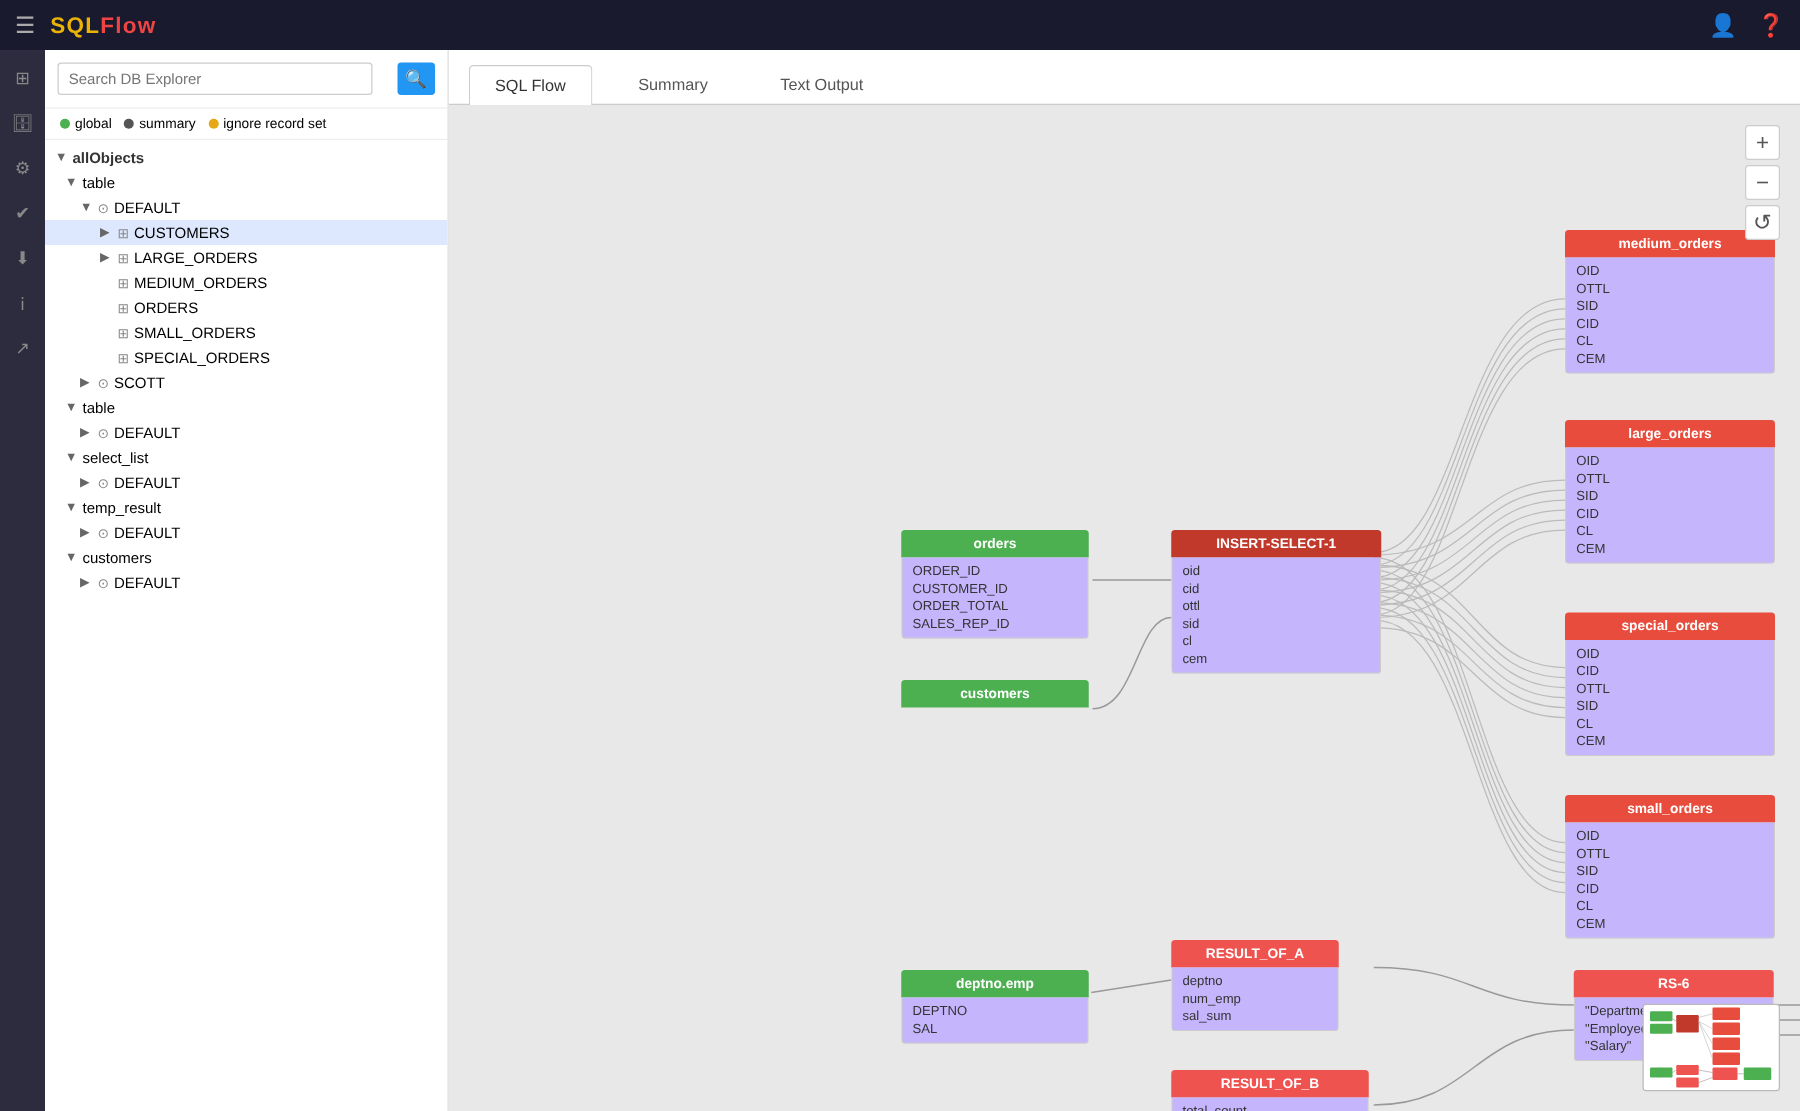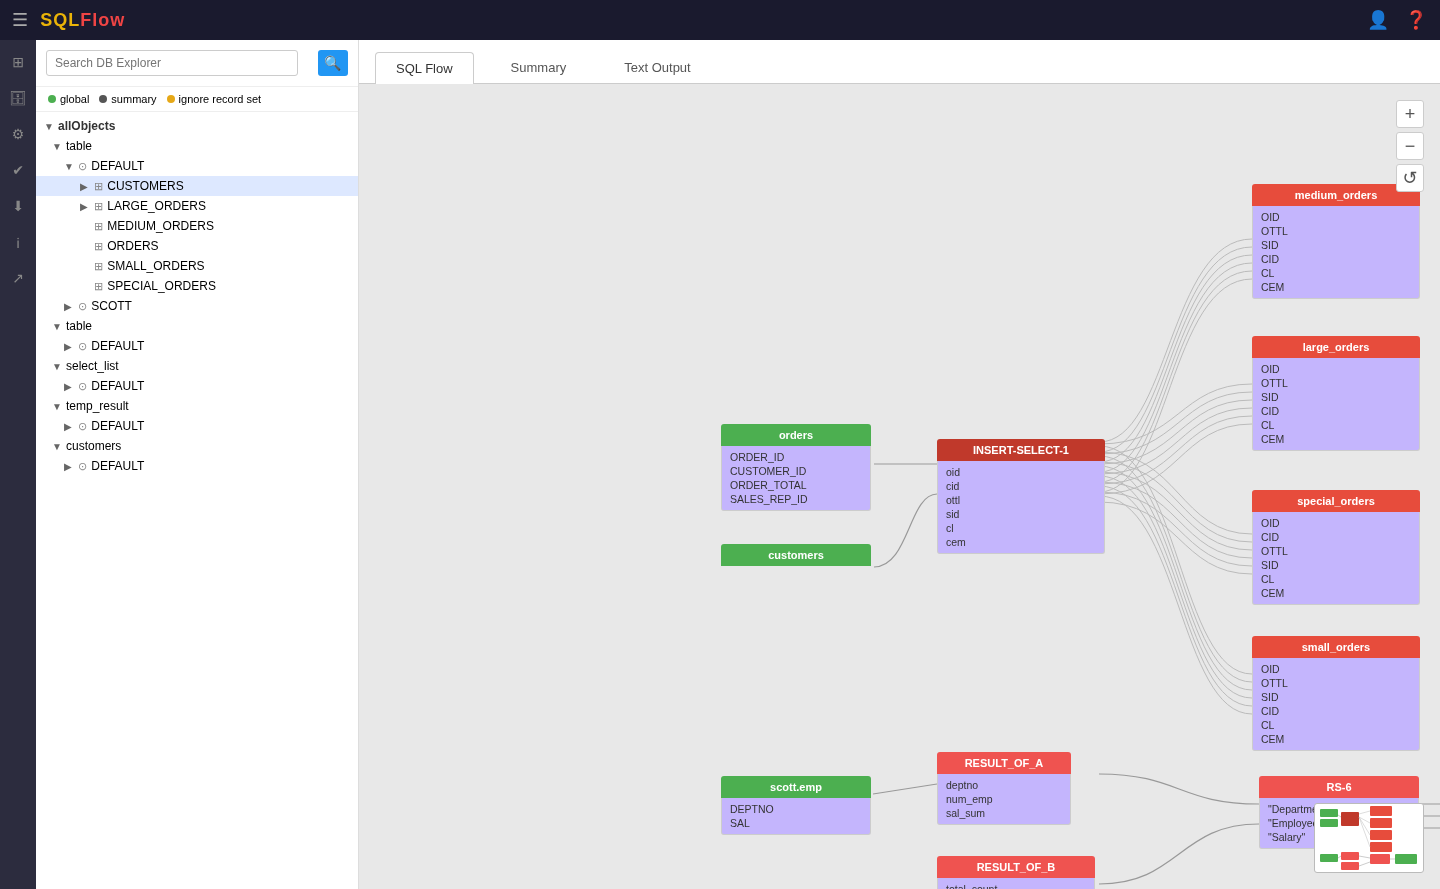--- a/index.html
+++ b/index.html
@@ -418,21 +418,21 @@
           <div class="field">CUSTOMER_ID</div>
           <div class="field">ORDER_TOTAL</div>
           <div class="field">SALES_REP_ID</div>
         </div>
       </div>
 
       <div class="node" style="left:362px;top:460px;width:150px;">
         <div class="node-header green-header">customers</div>
       </div>
 
-      <div class="node" style="left:578px;top:340px;width:168px;margin-top:15px;">
+      <div class="node" style="left:578px;top:340px;width:168px;">
         <div class="node-header pink-header">INSERT-SELECT-1</div>
         <div class="node-body">
           <div class="field">oid</div>
           <div class="field">cid</div>
           <div class="field">ottl</div>
           <div class="field">sid</div>
           <div class="field">cl</div>
           <div class="field">cem</div>
         </div>
       </div>
@@ -479,21 +479,21 @@
           <div class="field">OID</div>
           <div class="field">OTTL</div>
           <div class="field">SID</div>
           <div class="field">CID</div>
           <div class="field">CL</div>
           <div class="field">CEM</div>
         </div>
       </div>
 
       <div class="node" style="left:362px;top:692px;width:150px;">
-        <div class="node-header green-header">scott.emp</div>
+        <div class="node-header green-header">deptno.emp</div>
         <div class="node-body">
           <div class="field">DEPTNO</div>
           <div class="field">SAL</div>
         </div>
       </div>
 
       <div class="node" style="left:578px;top:668px;width:134px;">
         <div class="node-header coral-header">RESULT_OF_A</div>
         <div class="node-body">
           <div class="field">deptno</div>

